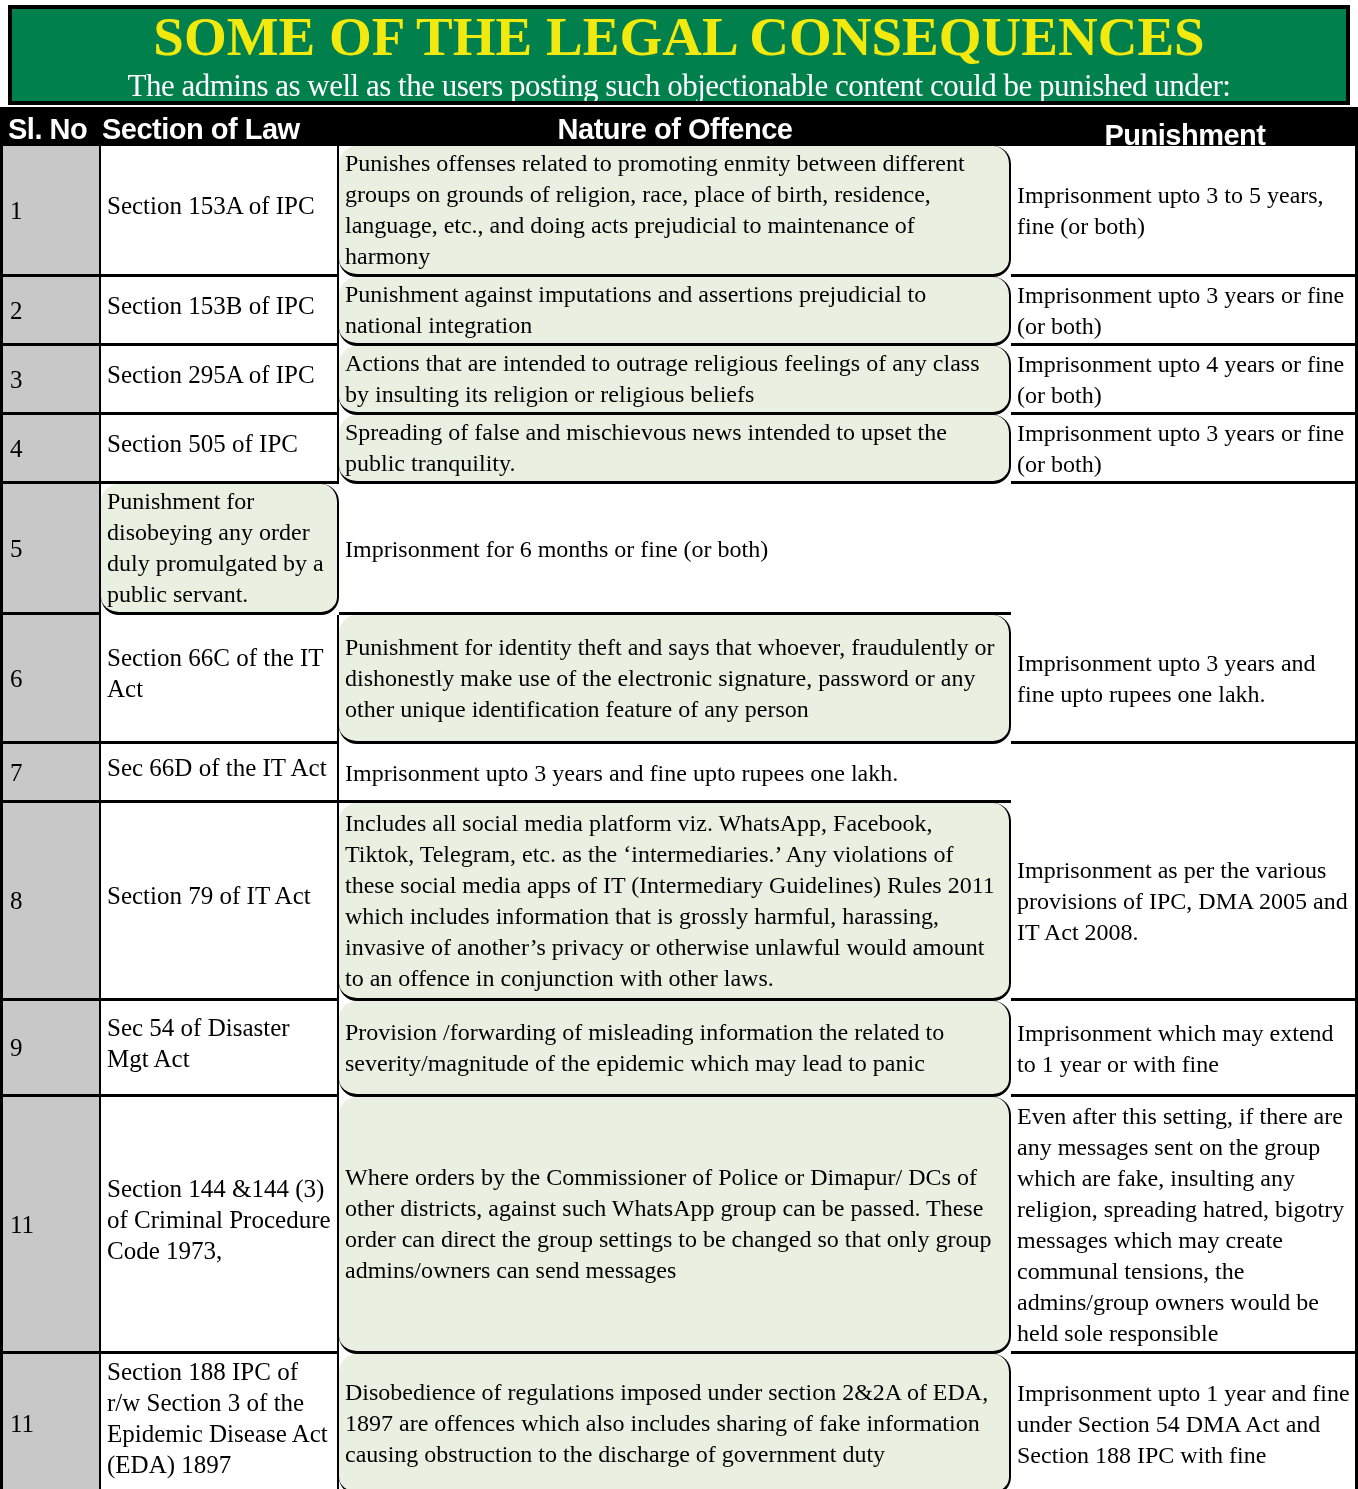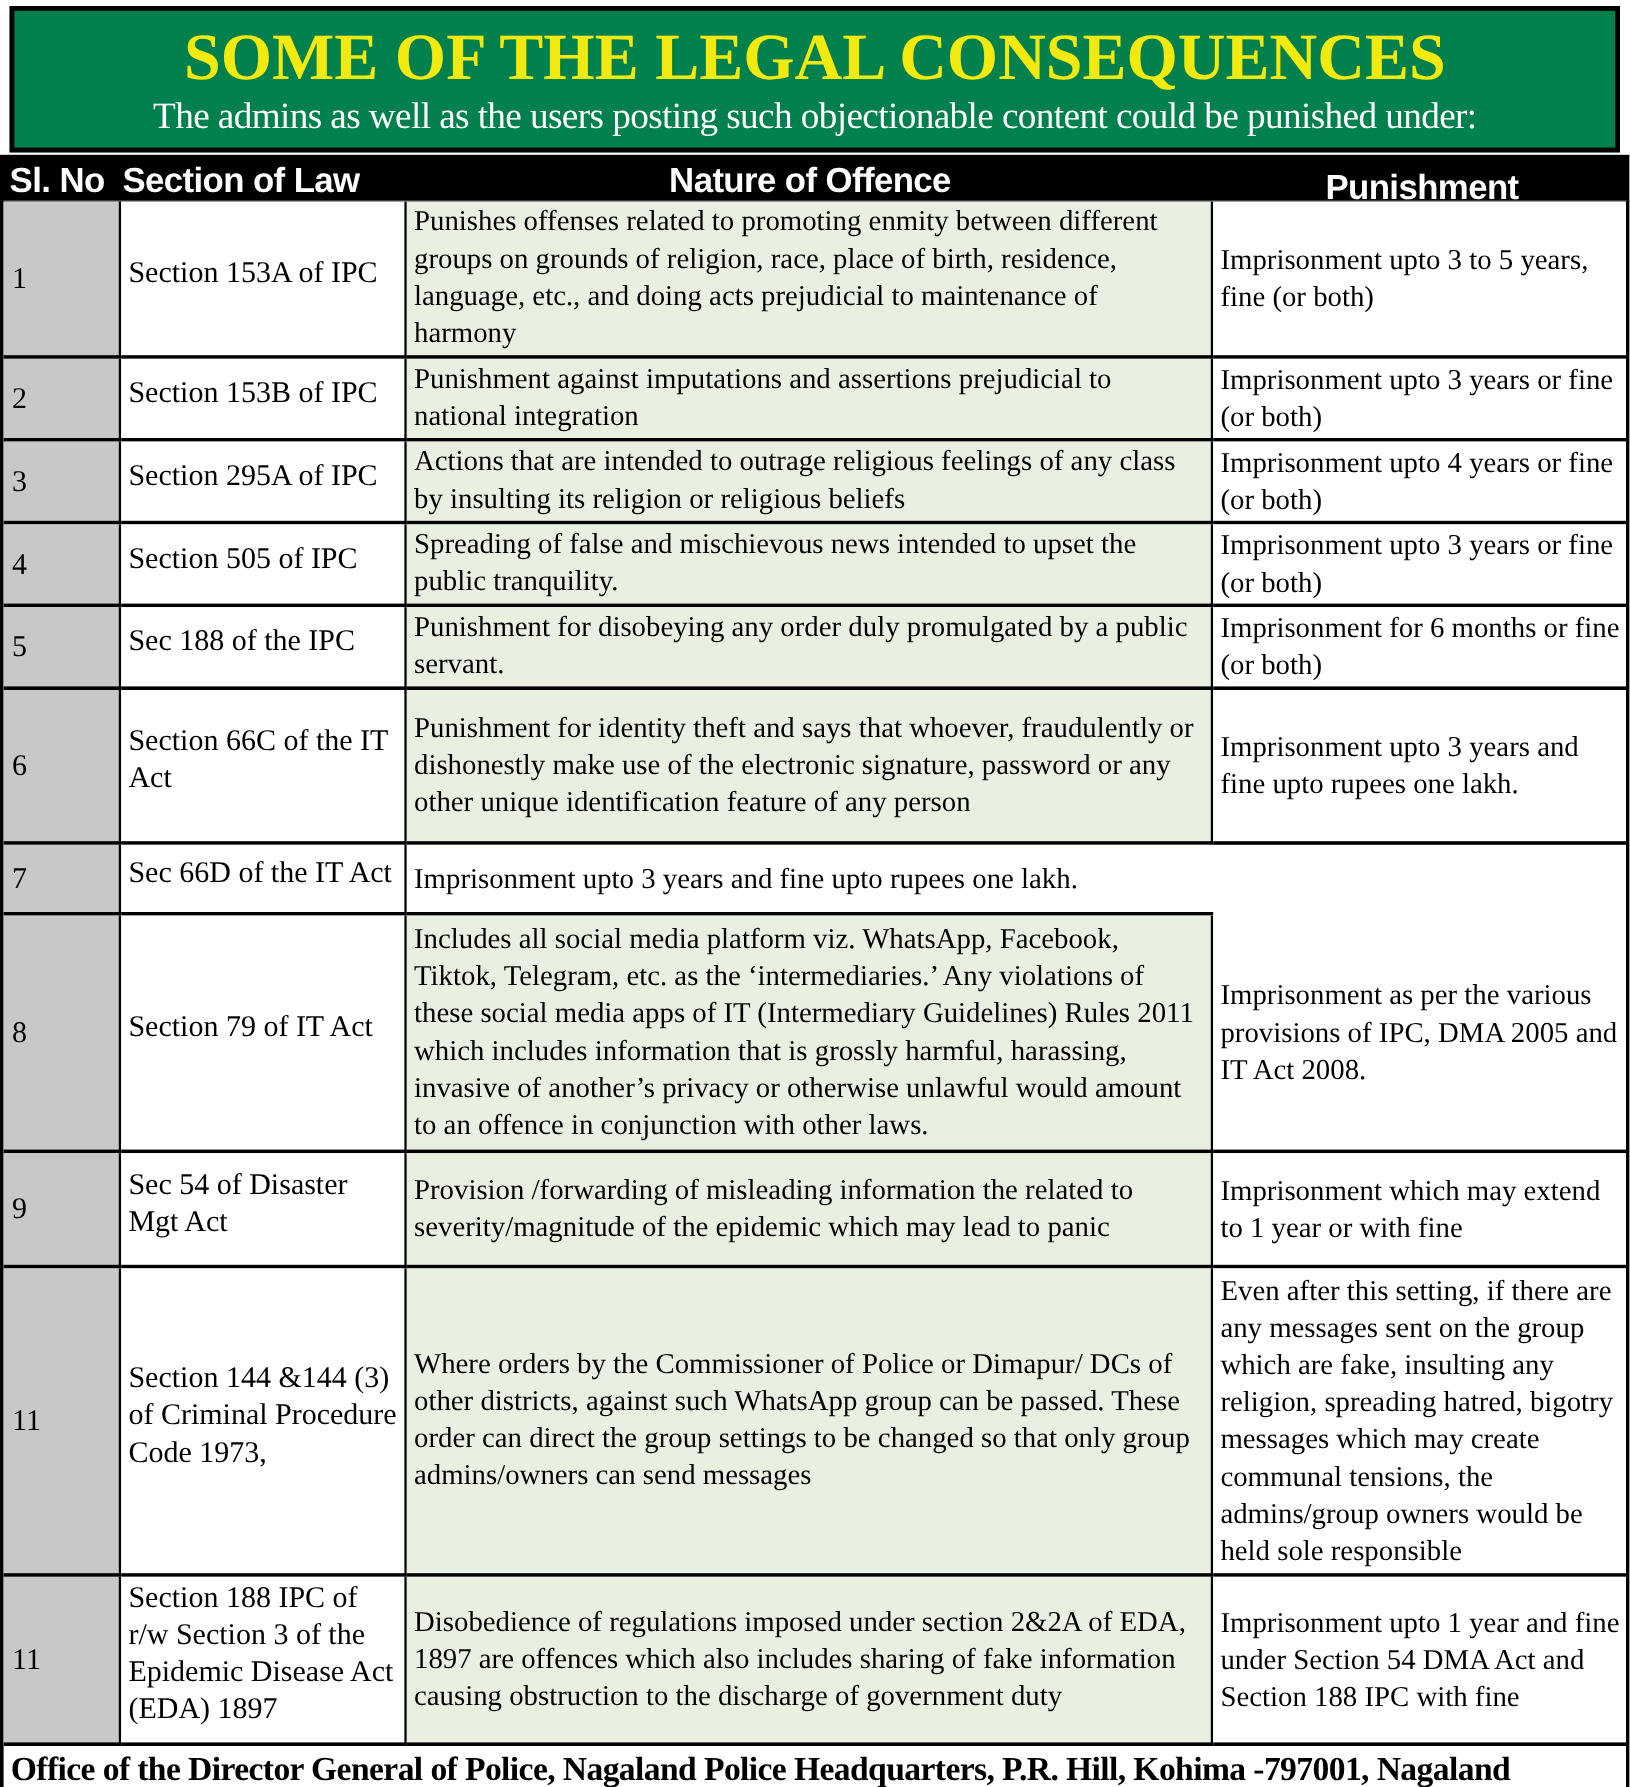--- a/index.html
+++ b/index.html
@@ -15,21 +15,21 @@
     width:1358px;
     background:#ffffff;
     font-family:"Liberation Serif", serif;
     color:#000;
   }
   
   .banner{
     margin:5px 8px 2px 8px;
     border:4px solid var(--border-black);
     background:var(--banner-green);
-    height:122px;
+    height:100px;
     display:flex;
     flex-direction:column;
     align-items:center;
     justify-content:center;
     overflow:hidden;
   }
   .banner-title{
     color:var(--title-yellow);
     font-weight:bold;
     font-size:55px;
@@ -99,20 +99,21 @@
     font-size:25px;
   }
   .c-section{
     background:#ffffff;
     padding:2px 4px 12px 6px;
     font-size:25px;
   }
   .c-offence{
     background:var(--offence-green);
     padding:2px 6px 2px 6px;
+    border-radius:18px;
   }
   .c-punishment{
     background:#ffffff;
     padding:2px 4px 0 6px;
   }
   
   .footer{
     border-left:3px solid var(--border-black);
     border-right:3px solid var(--border-black);
     border-bottom:3px solid var(--border-black);
@@ -161,21 +162,20 @@
     <div class="cell c-punishment">Imprisonment upto 4 years or fine (or both)</div>
   </div>
     <div class="trow">
     <div class="cell c-sl">4</div>
     <div class="cell c-section">Section 505 of IPC</div>
     <div class="cell c-offence">Spreading of false and mischievous news intended to upset the public tranquility.</div>
     <div class="cell c-punishment">Imprisonment upto 3 years or fine (or both)</div>
   </div>
     <div class="trow">
     <div class="cell c-sl">5</div>
-    <div class="cell c-section">Sec 188 of the IPC</div>
     <div class="cell c-offence">Punishment for disobeying any order duly promulgated by a public servant.</div>
     <div class="cell c-punishment">Imprisonment for 6 months or fine (or both)</div>
   </div>
     <div class="trow">
     <div class="cell c-sl">6</div>
     <div class="cell c-section">Section 66C of the IT Act</div>
     <div class="cell c-offence">Punishment for identity theft and says that whoever, fraudulently or dishonestly make use of the electronic signature, password or any other unique identification feature of any person</div>
     <div class="cell c-punishment">Imprisonment upto 3 years and fine upto rupees one lakh.</div>
   </div>
     <div class="trow">

